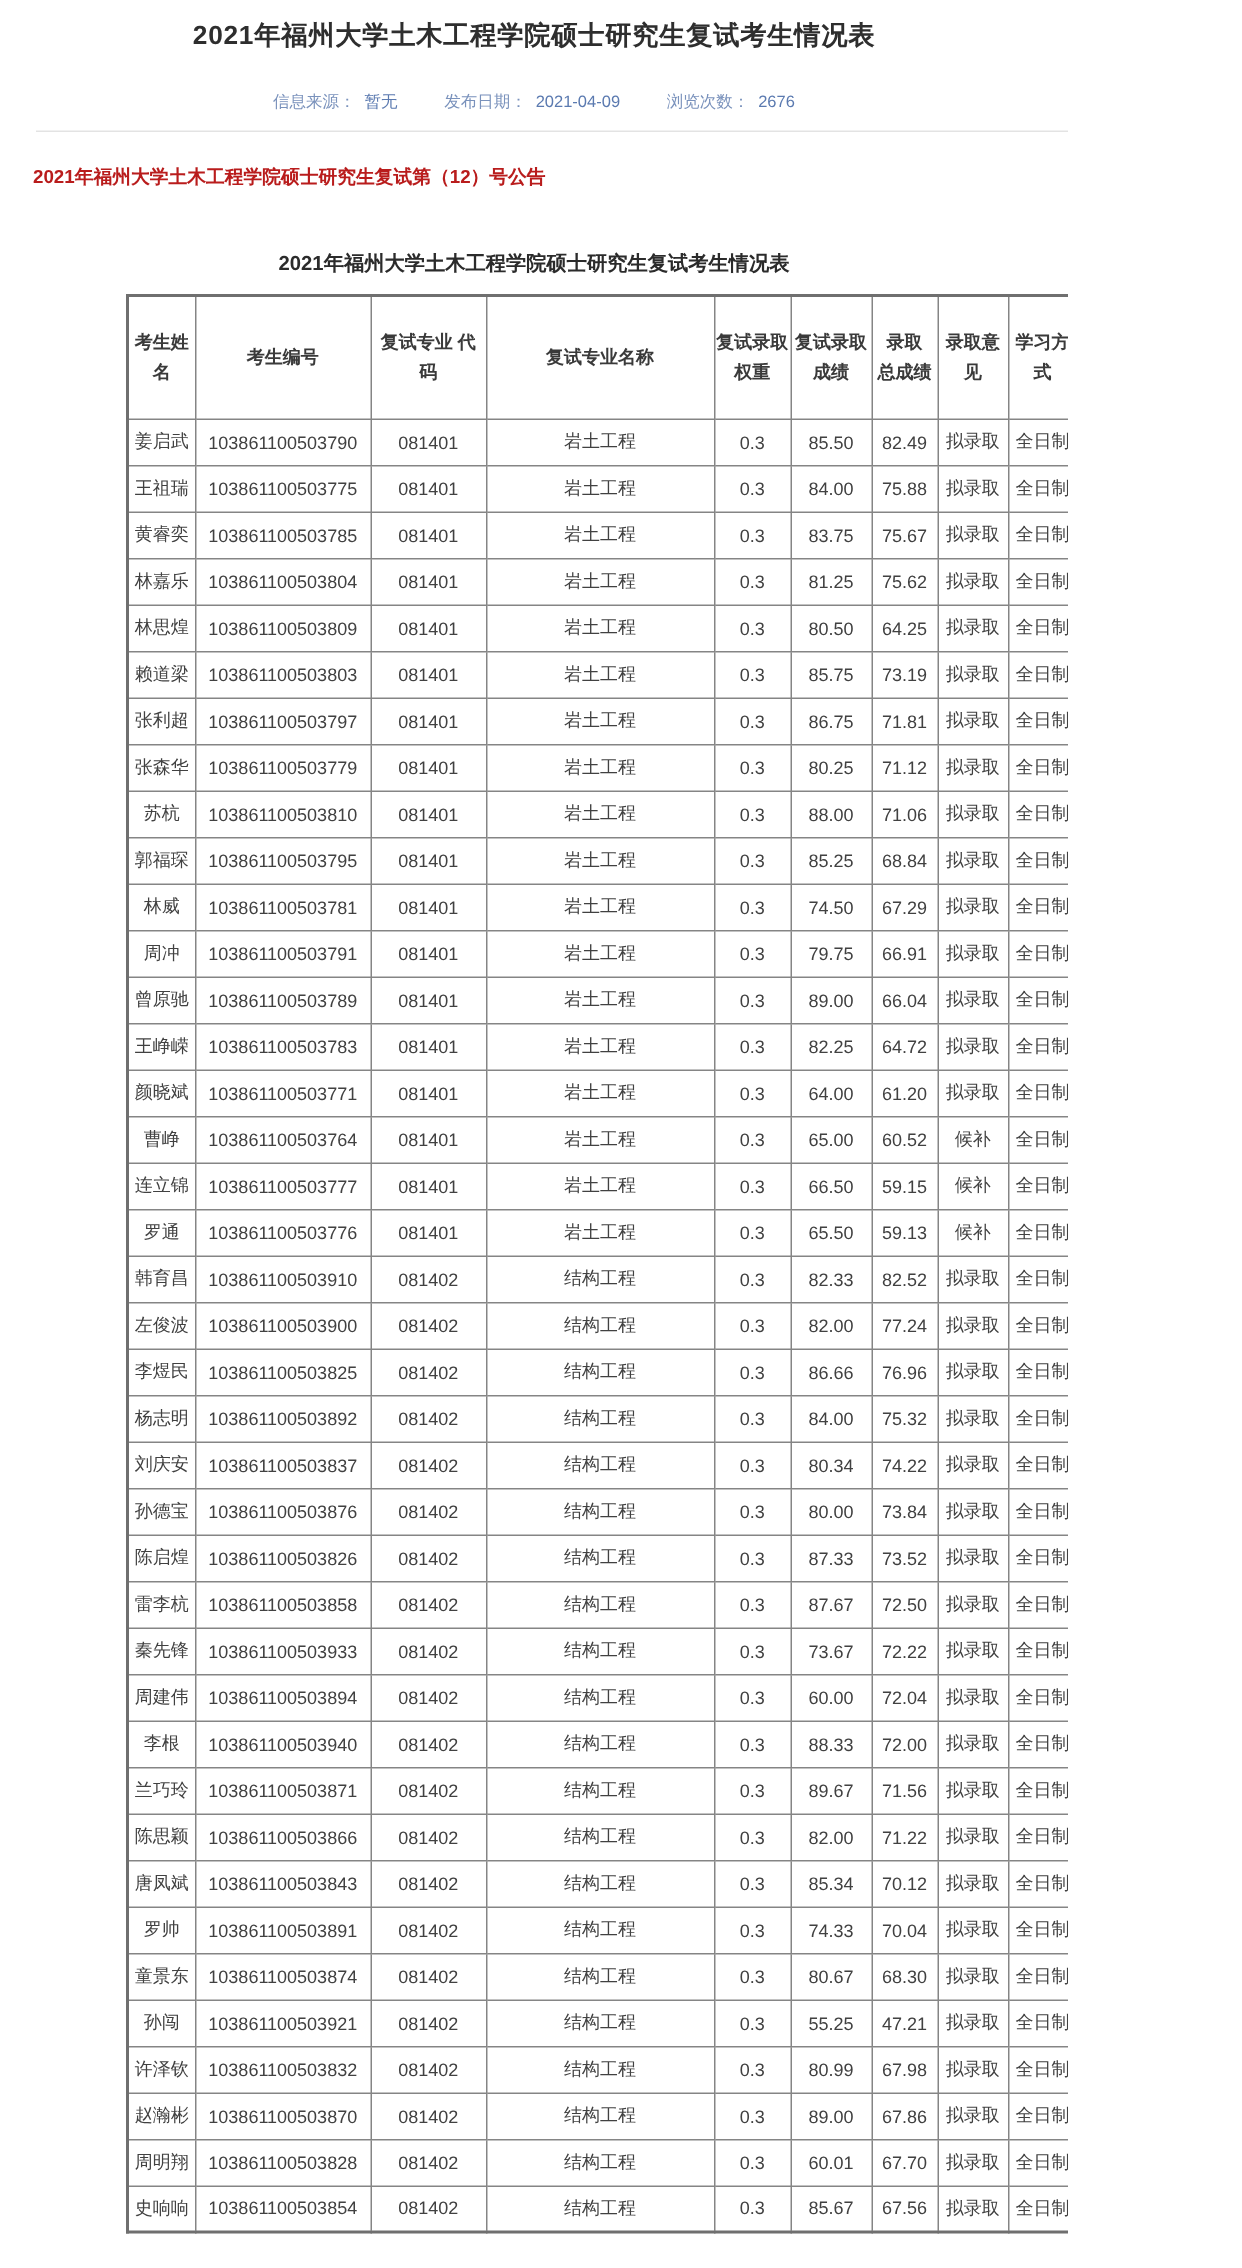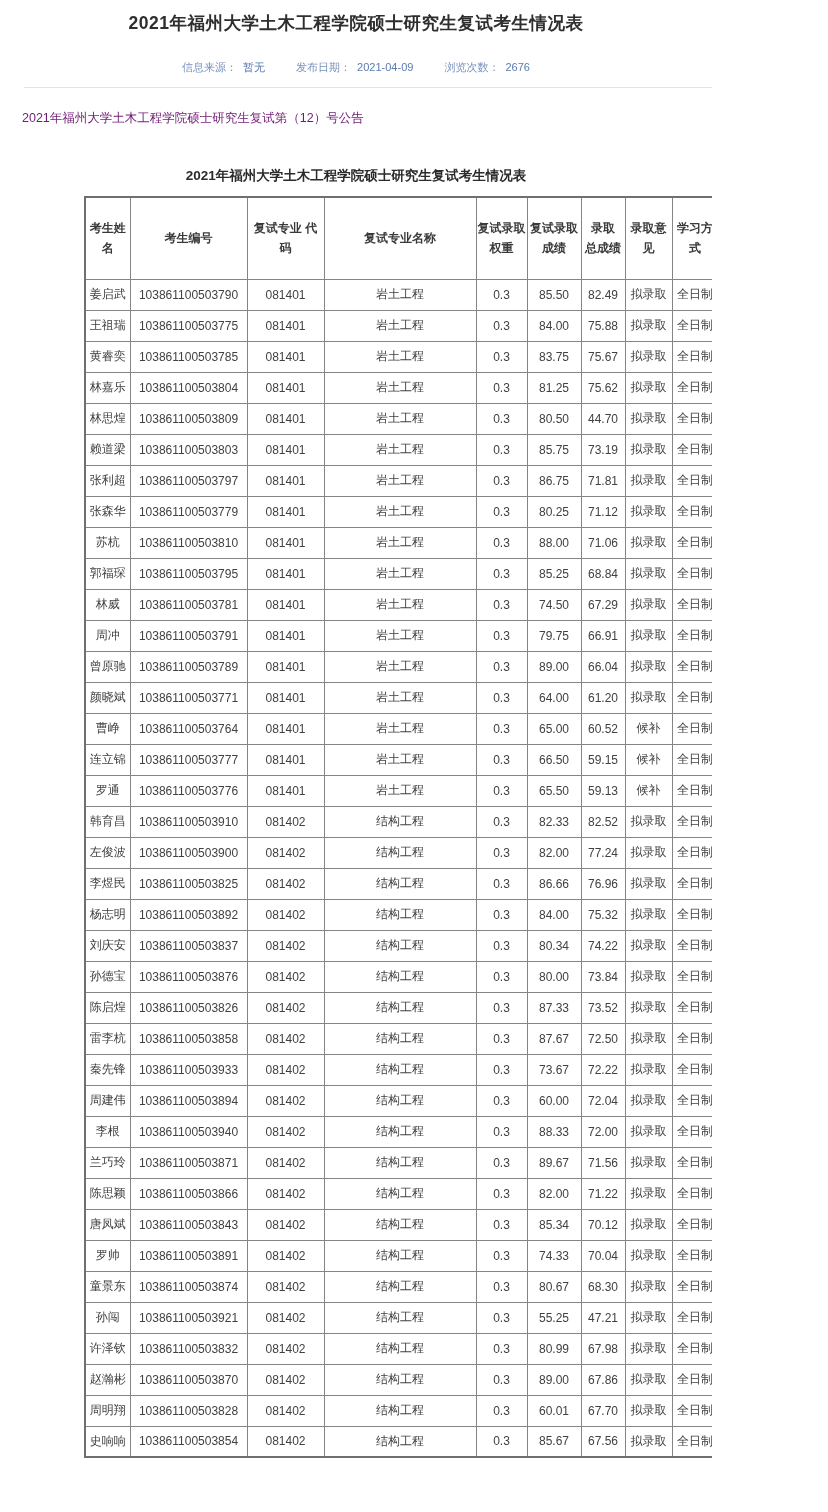--- a/index.html
+++ b/index.html
@@ -33,22 +33,22 @@
 
   .divider {
     margin: 12px auto 0 24px;
     width: 780px;
     border-top: 1px solid #e3e3e3;
   }
 
   .announcement {
     margin: 22px 0 16px 22px;
     font-size: 12.5px;
-    font-weight: normal;
-    color: #701a75;
+    font-weight: bold;
+    color: #b91c1c;
   }
 
   .table-title {
     margin-top: 40px;
     text-align: center;
     font-size: 13.5px;
     font-weight: bold;
     color: #2b2b2b;
   }
 
@@ -186,21 +186,21 @@
           <td>全日制</td>
           <td></td>
         </tr>
         <tr>
           <td>林思煌</td>
           <td>103861100503809</td>
           <td>081401</td>
           <td>岩土工程</td>
           <td>0.3</td>
           <td>80.50</td>
-          <td>44.70</td>
+          <td>64.25</td>
           <td>拟录取</td>
           <td>全日制</td>
           <td></td>
         </tr>
         <tr>
           <td>赖道梁</td>
           <td>103861100503803</td>
           <td>081401</td>
           <td>岩土工程</td>
           <td>0.3</td>
@@ -283,20 +283,32 @@
           <td></td>
         </tr>
         <tr>
           <td>曾原驰</td>
           <td>103861100503789</td>
           <td>081401</td>
           <td>岩土工程</td>
           <td>0.3</td>
           <td>89.00</td>
           <td>66.04</td>
+          <td>拟录取</td>
+          <td>全日制</td>
+          <td></td>
+        </tr>
+        <tr>
+          <td>王峥嵘</td>
+          <td>103861100503783</td>
+          <td>081401</td>
+          <td>岩土工程</td>
+          <td>0.3</td>
+          <td>82.25</td>
+          <td>64.72</td>
           <td>拟录取</td>
           <td>全日制</td>
           <td></td>
         </tr>
         <tr>
           <td>颜晓斌</td>
           <td>103861100503771</td>
           <td>081401</td>
           <td>岩土工程</td>
           <td>0.3</td>

